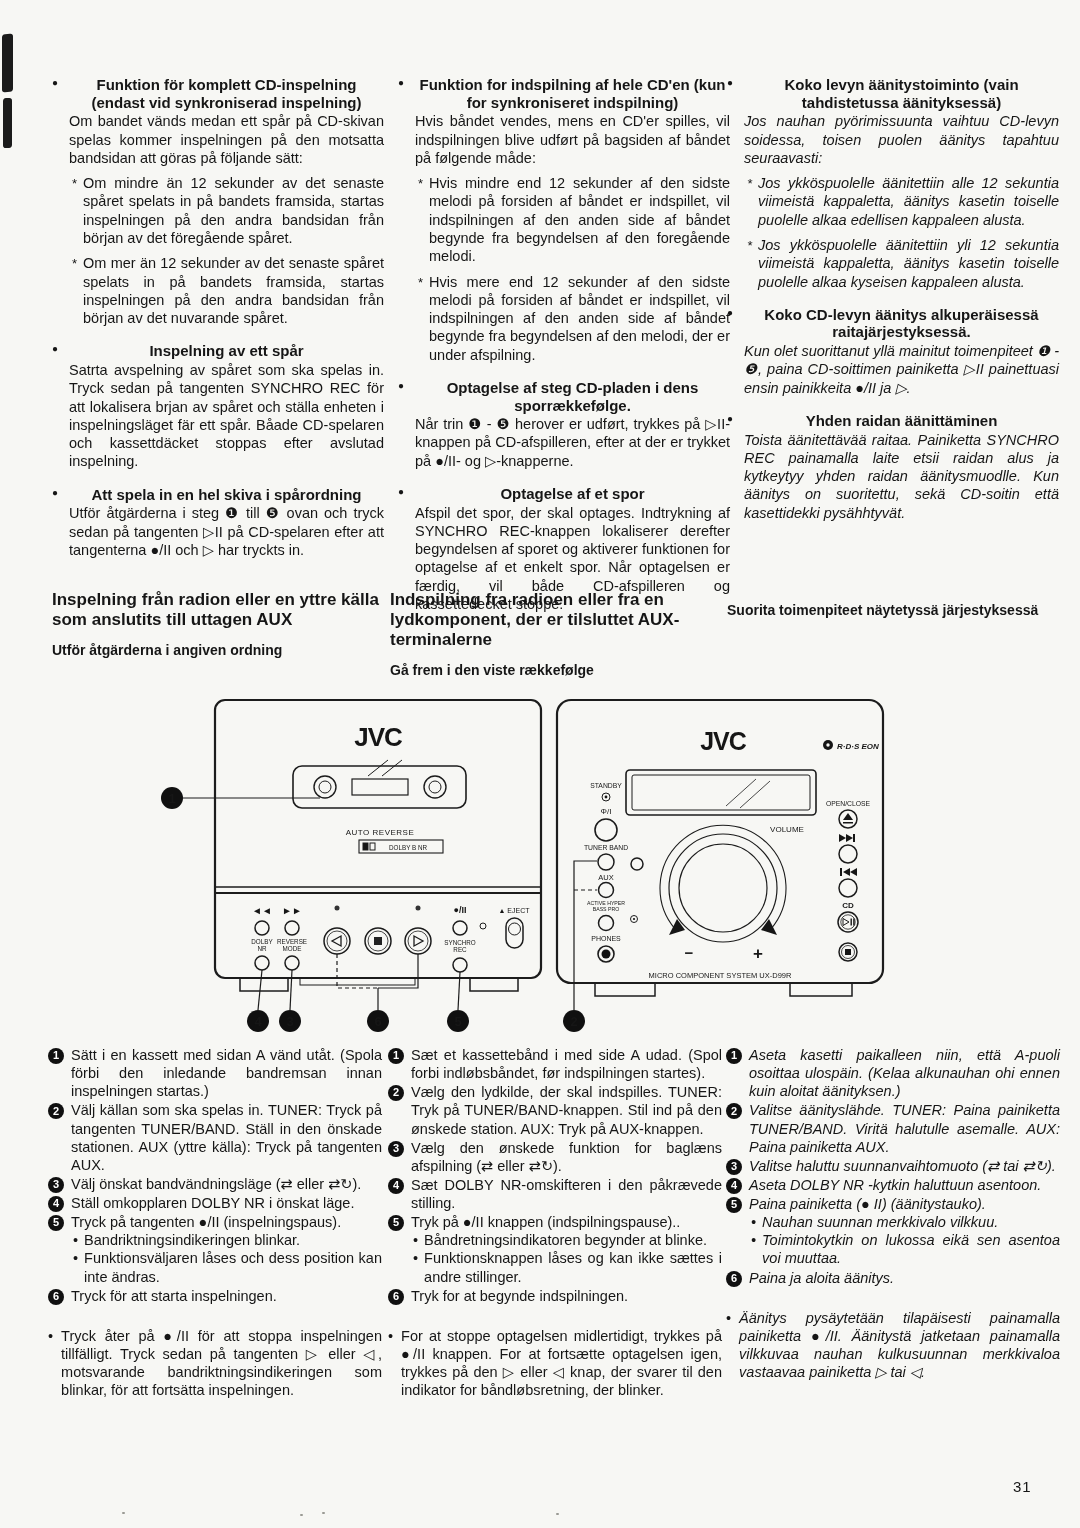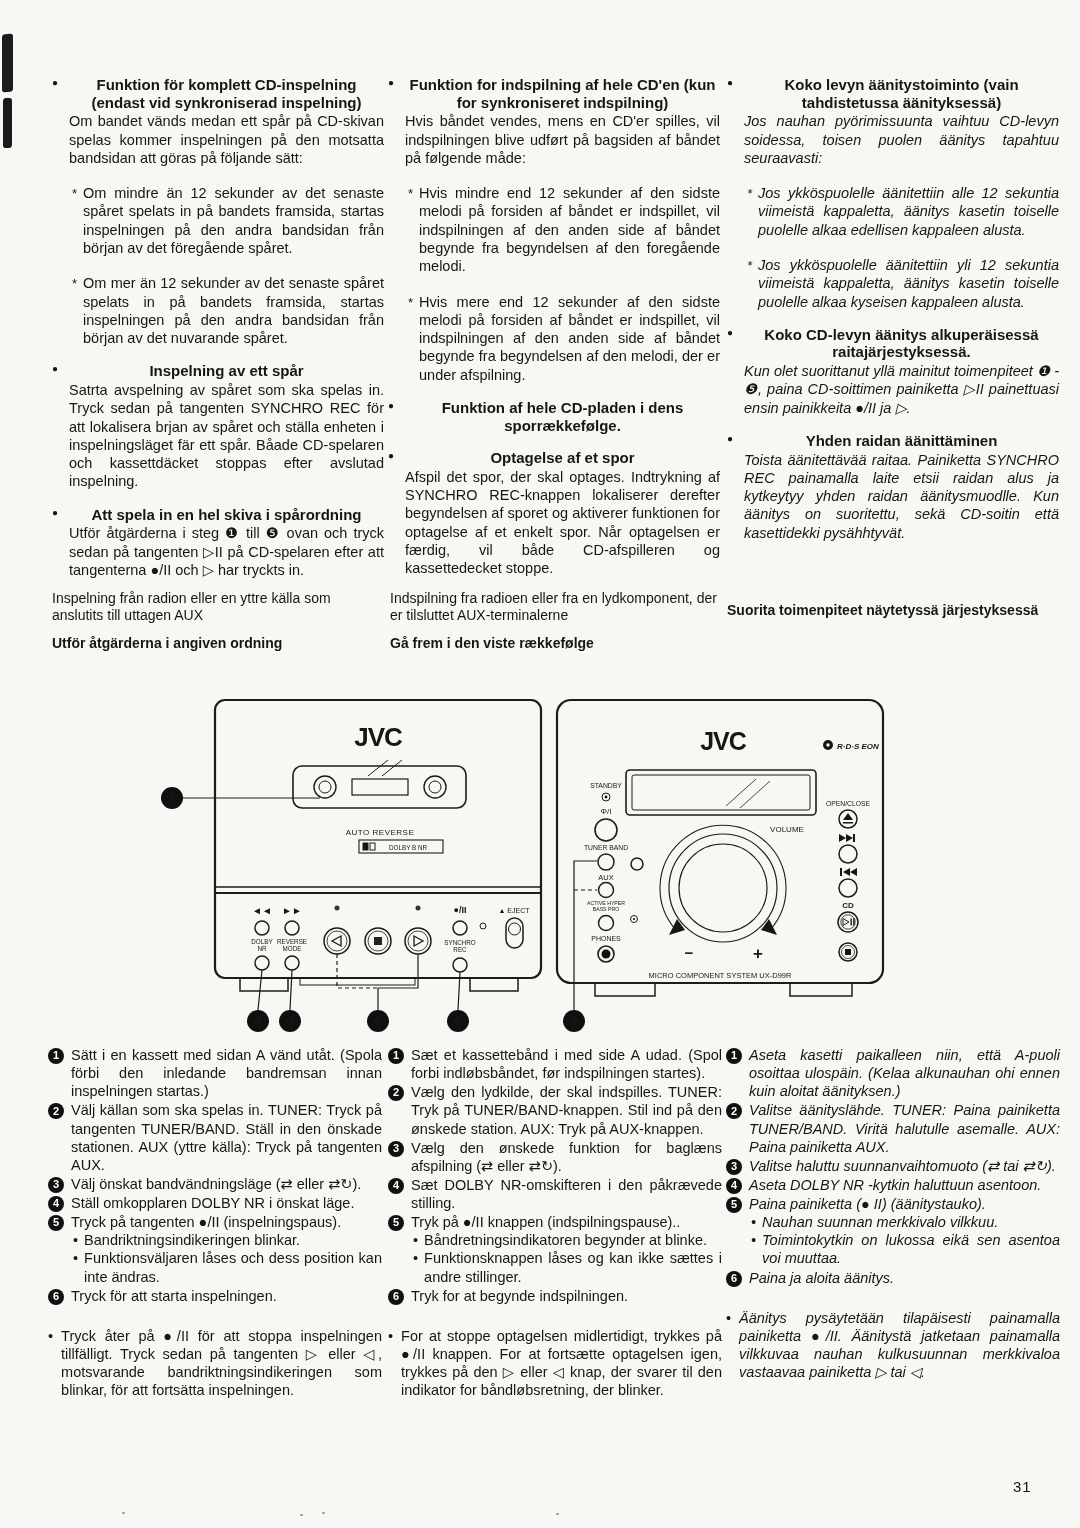--- a/index.html
+++ b/index.html
@@ -7,25 +7,25 @@
     width:1080px;height:1528px;position:relative;
     background:#f7f7f4;color:#161616;
     font-family:"Liberation Sans",sans-serif;
     overflow:hidden;
   }
   .col-top{position:absolute;top:76px;width:332px;font-size:14.5px;line-height:1.26;text-align:justify;}
   .sec{margin-bottom:15px;}
   .h{font-weight:bold;font-size:15px;line-height:1.18;position:relative;padding-left:17px;text-align:center;}
   .h::before{content:"●";position:absolute;left:0;top:1px;font-size:10px;}
   .b{padding-left:17px;margin-top:1px;}
-  .star{padding-left:31px;position:relative;margin-top:17px;}
+  .star{padding-left:31px;position:relative;margin-top:7px;}
   .star::before{content:"*";position:absolute;left:20px;top:2px;font-size:13px;}
   .fi-col .b,.fi-col .star{font-style:italic;}
   .midhead{position:absolute;top:590px;width:332px;}
-  .midhead .t{font-weight:normal;font-size:14px;line-height:1.18;}
+  .midhead .t{font-weight:bold;font-size:17px;line-height:1.18;}
   .midhead .s{font-weight:bold;font-size:14px;margin-top:12px;line-height:1.2;}
   .col-bot{position:absolute;top:1046px;width:334px;font-size:14.5px;line-height:1.25;text-align:justify;}
   .step{display:flex;gap:7px;margin-bottom:1px;}
   .badge{flex:none;width:16px;height:16px;border-radius:50%;background:#101010;color:#fff;
          font-size:11px;font-weight:bold;display:inline-flex;align-items:center;justify-content:center;
          margin-top:2px;font-style:normal;}
   .stext{flex:1;}
   .sub{display:flex;gap:6px;padding-left:2px;}
   .sub .dot{flex:none;margin-top:0;}
   .note{display:flex;gap:8px;margin-top:22px;}
@@ -57,29 +57,30 @@
   <div class="sec">
     <div class="h">Inspelning av ett spår</div>
     <div class="b">Satrta avspelning av spåret som ska spelas in. Tryck sedan på tangenten SYNCHRO REC för att lokalisera brjan av spåret och ställa enheten i inspelningsläget fär ett spår. Båade CD-spelaren och kassettdäcket stoppas efter avslutad inspelning.</div>
   </div>
   <div class="sec">
     <div class="h">Att spela in en hel skiva i spårordning</div>
     <div class="b">Utför åtgärderna i steg ❶ till ❺ ovan och tryck sedan på tangenten ▷II på CD-spelaren efter att tangenterna ●/II och ▷ har tryckts in.</div>
   </div>
 </div>
 
-<div class="col-top" style="left:388px;">
+<div class="col-top" style="left:398px;">
   <div class="sec">
     <div class="h">Funktion for indspilning af hele CD'en (kun for synkroniseret indspilning)</div>
     <div class="b">Hvis båndet vendes, mens en CD'er spilles, vil indspilningen blive udført på bagsiden af båndet på følgende måde:</div>
     <div class="star">Hvis mindre end 12 sekunder af den sidste melodi på forsiden af båndet er indspillet, vil indspilningen af den anden side af båndet begynde fra begyndelsen af den foregående melodi.</div>
     <div class="star">Hvis mere end 12 sekunder af den sidste melodi på forsiden af båndet er indspillet, vil indspilningen af den anden side af båndet begynde fra begyndelsen af den melodi, der er under afspilning.</div>
   </div>
   <div class="sec">
-    <div class="h">Funktion af hele CD-pladen i dens sporrækkefølge.</div>
+    <div class="h">Optagelse af steg CD-pladen i dens sporrækkefølge.</div>
+    <div class="b">Når trin ❶ - ❺ herover er udført, trykkes på ▷II-knappen på CD-afspilleren, efter at der er trykket på ●/II- og ▷-knapperne.</div>
   </div>
   <div class="sec">
     <div class="h">Optagelse af et spor</div>
     <div class="b">Afspil det spor, der skal optages. Indtrykning af SYNCHRO REC-knappen lokaliserer derefter begyndelsen af sporet og aktiverer funktionen for optagelse af et enkelt spor. Når optagelsen er færdig, vil både CD-afspilleren og kassettedecket stoppe.</div>
   </div>
 </div>
 
 <div class="col-top fi-col" style="left:727px;">
   <div class="sec">
     <div class="h">Koko levyn äänitystoiminto (vain tahdistetussa äänityksessä)</div>

